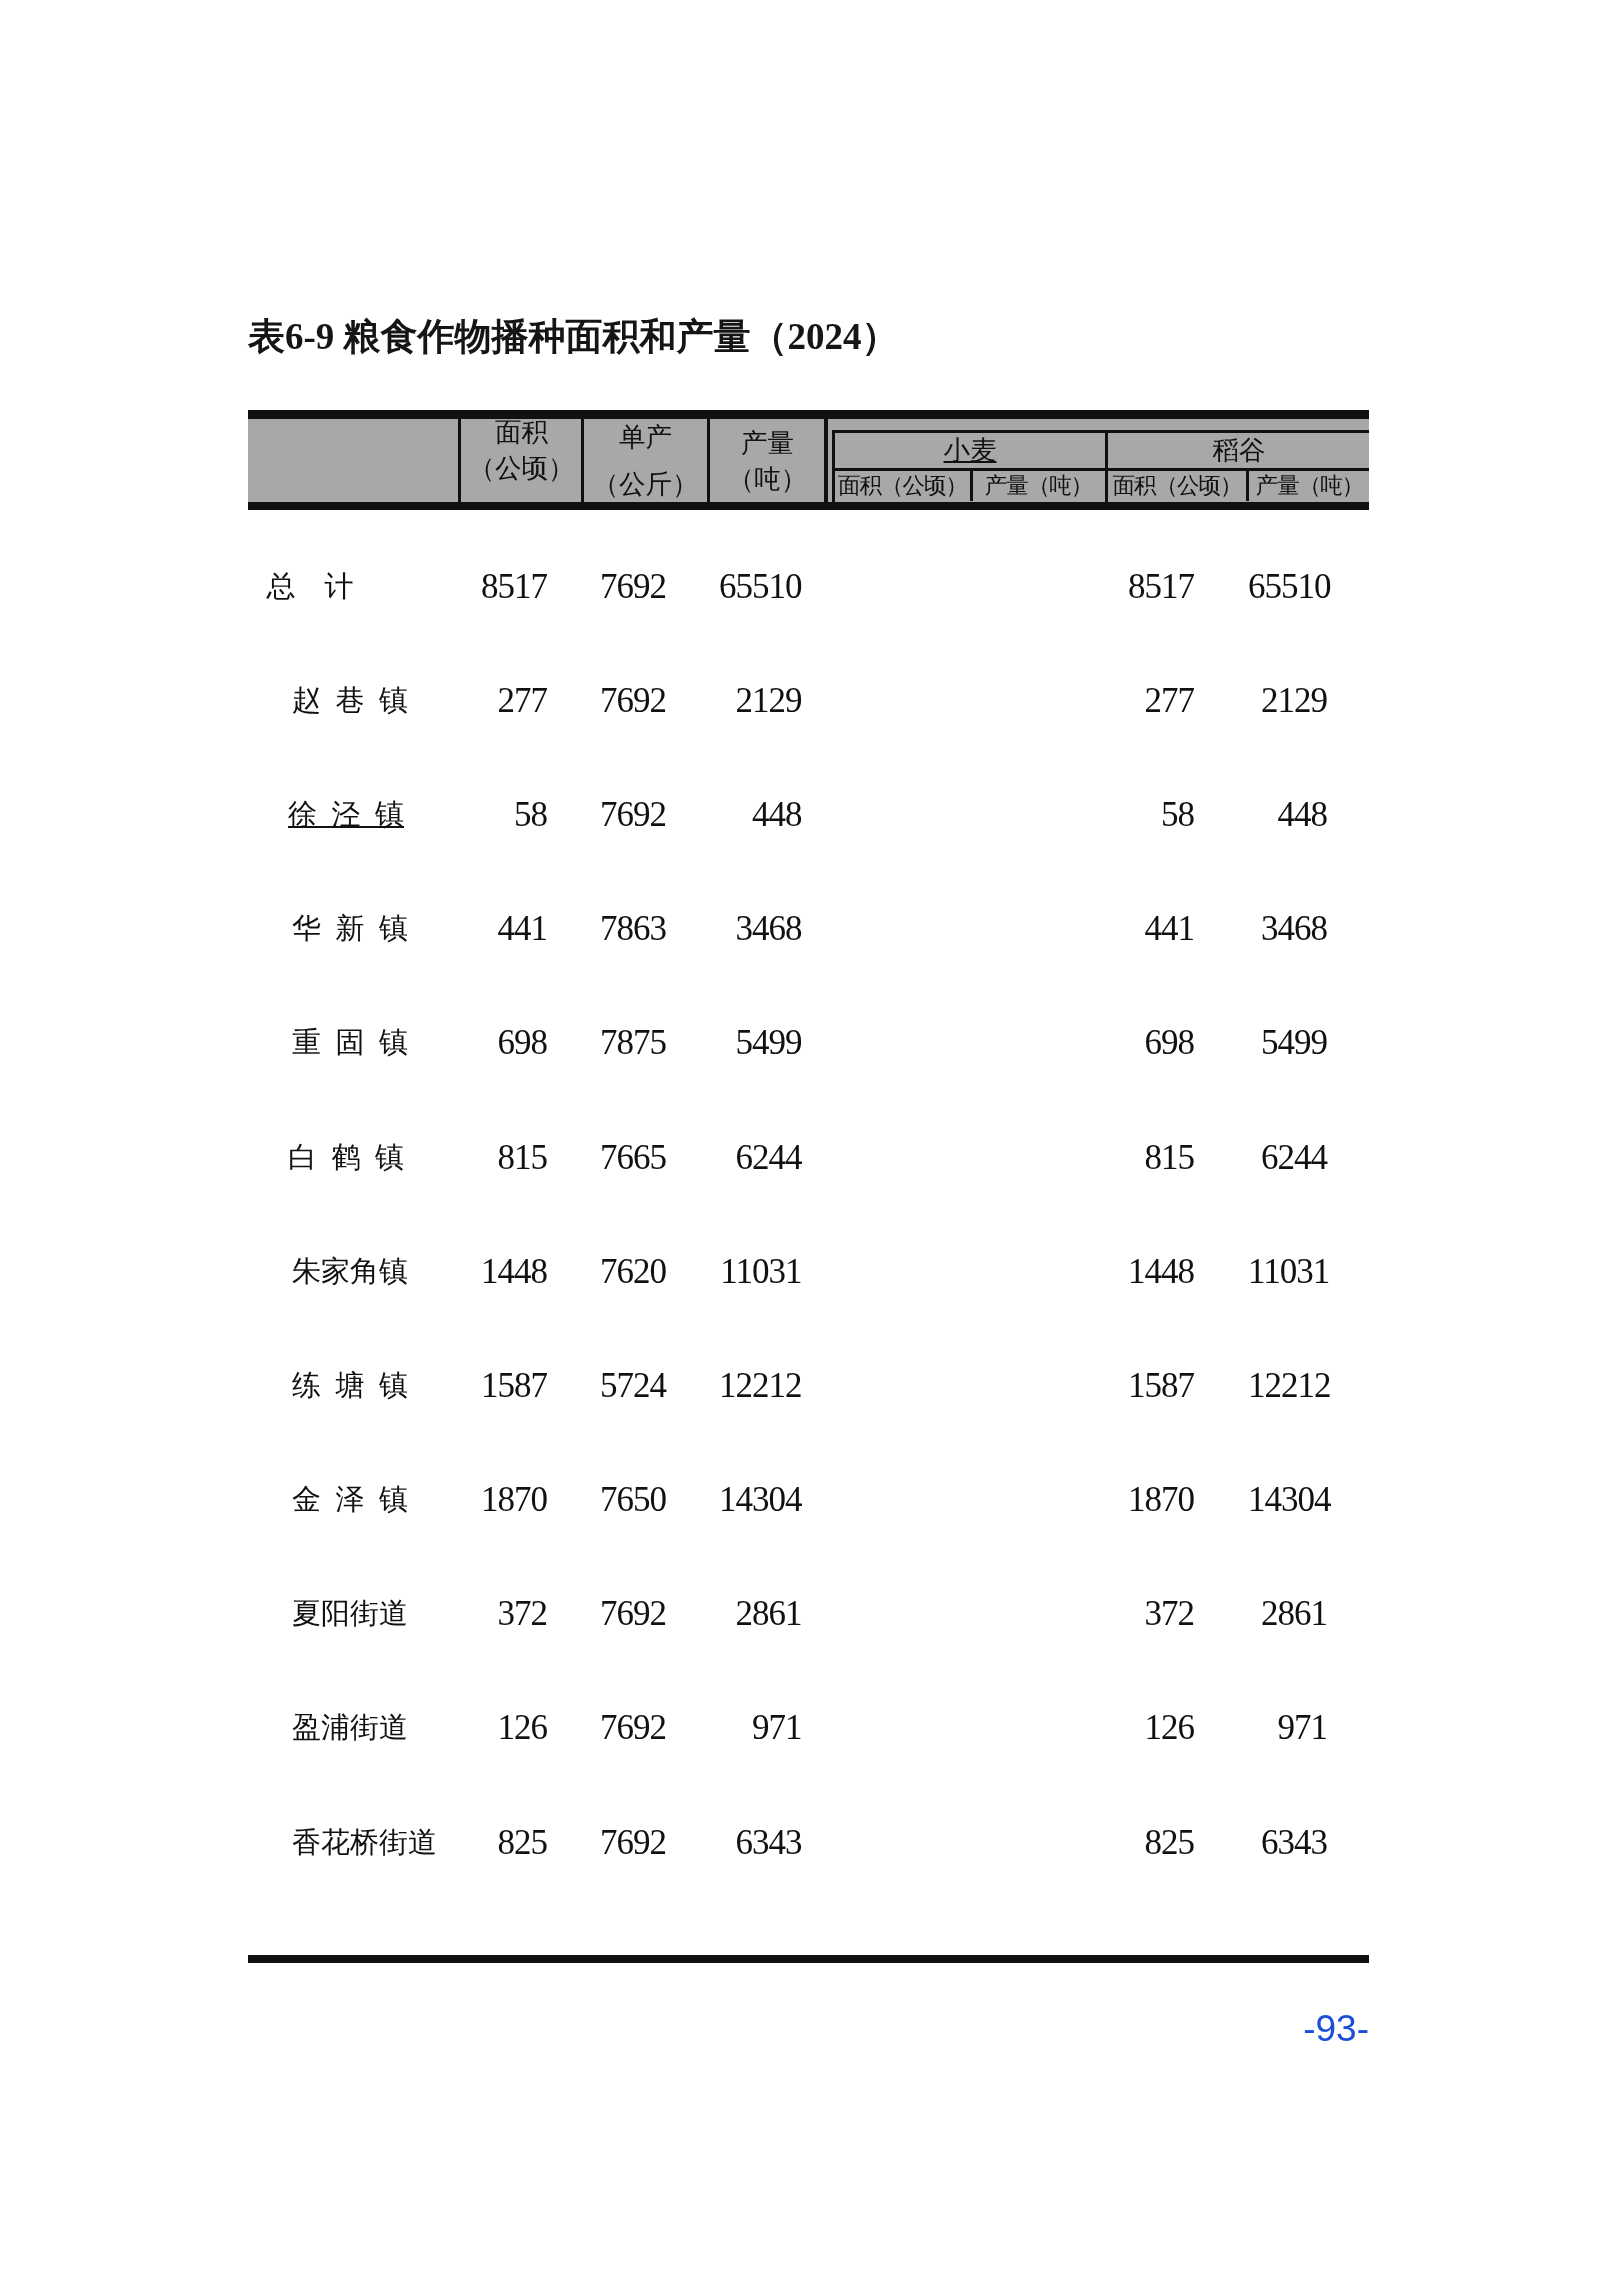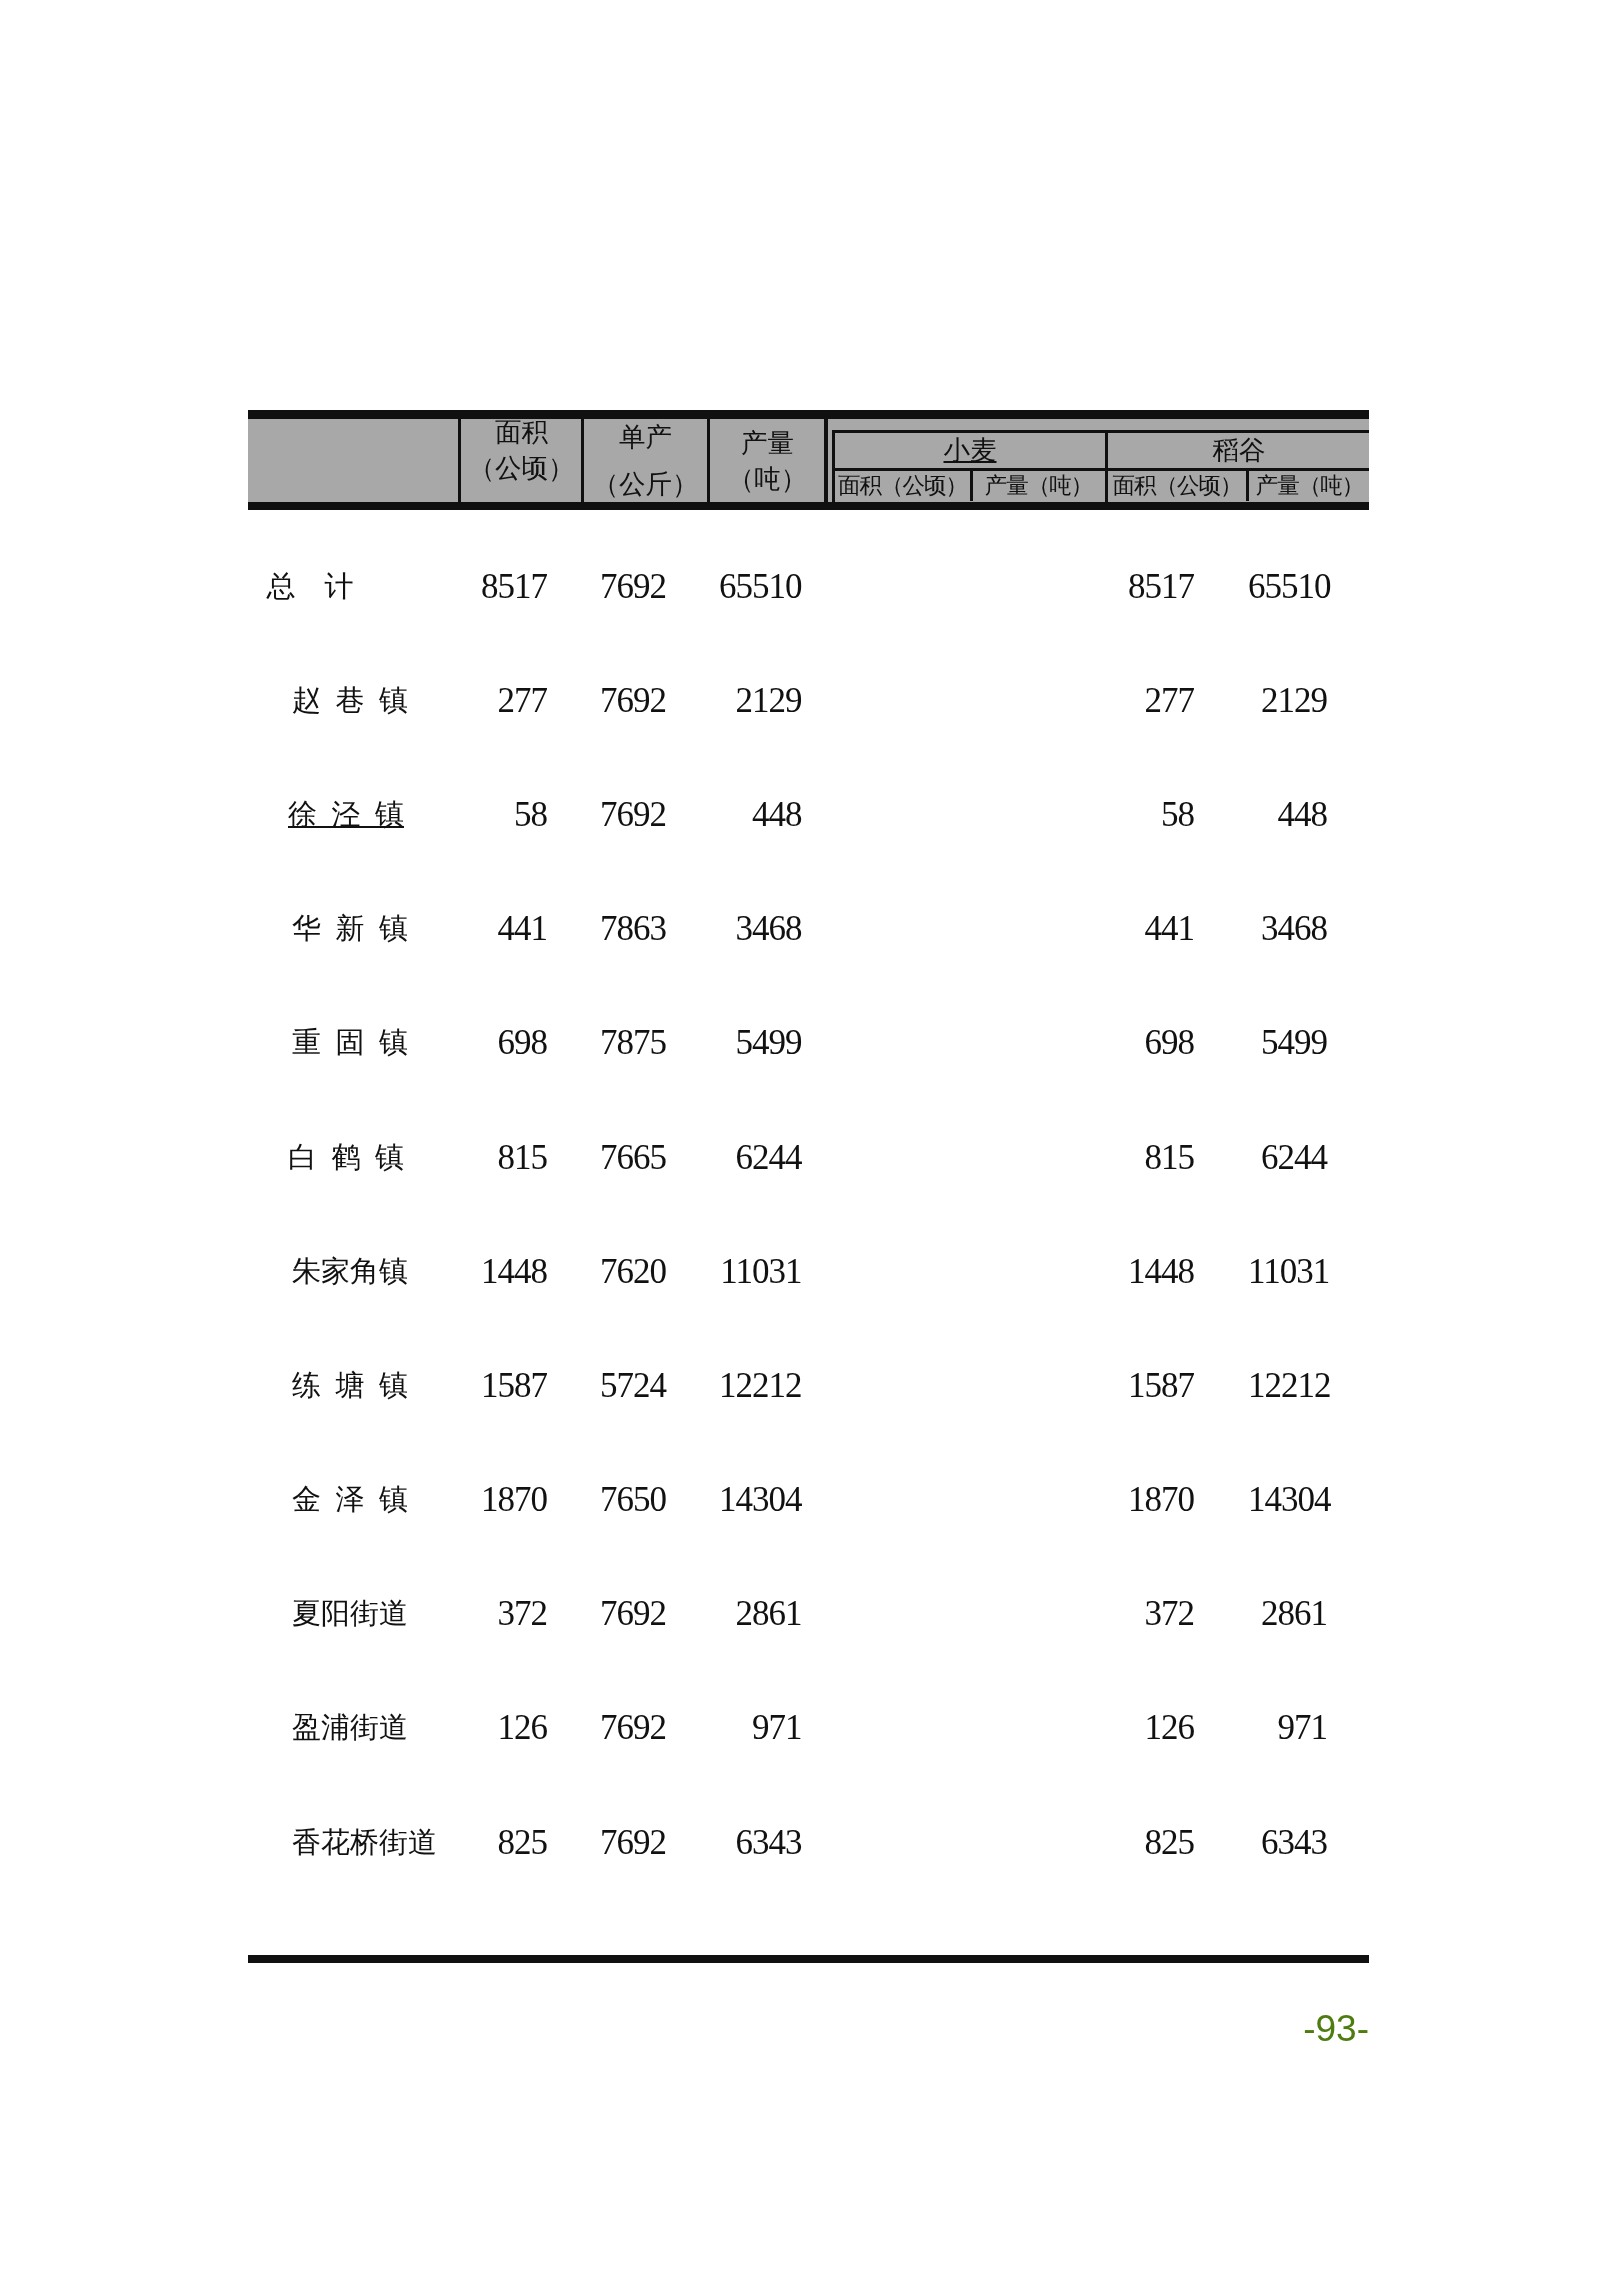--- a/index.html
+++ b/index.html
@@ -54,28 +54,29 @@
   }
   .tcell.num { text-align: right; }
   .tcell.name { font-size: 29px; letter-spacing: 0; }
   .pagenum {
     position: absolute;
     right: 252px;
     top: 2007px;
     font-family: "Liberation Sans", "DejaVu Sans", sans-serif;
     font-size: 37px;
     line-height: 43px;
-    color: #4d7c0f;
+    color: #1d4ed8;
   }
 </style>
 </head>
 <body>
 
 <div class="page">
 
+  <div class="title">表6-9 粮食作物播种面积和产量（2024）</div>
 
   <div class="bar" style="left:248px; top:410px; width:1121px; height:8.8px;"></div>
   <div class="hdr-bg"></div>
 
   <div class="vline" style="left:458px; top:419px; width:2.9px; height:83px;"></div>
   <div class="vline" style="left:581px; top:419px; width:2.9px; height:83px;"></div>
   <div class="vline" style="left:707px; top:419px; width:2.9px; height:83px;"></div>
   <div class="vline" style="left:824px; top:419px; width:3.9px; height:83px;"></div>
 
   <div class="bar" style="left:832px; top:430px; width:537px; height:2.9px;"></div>

